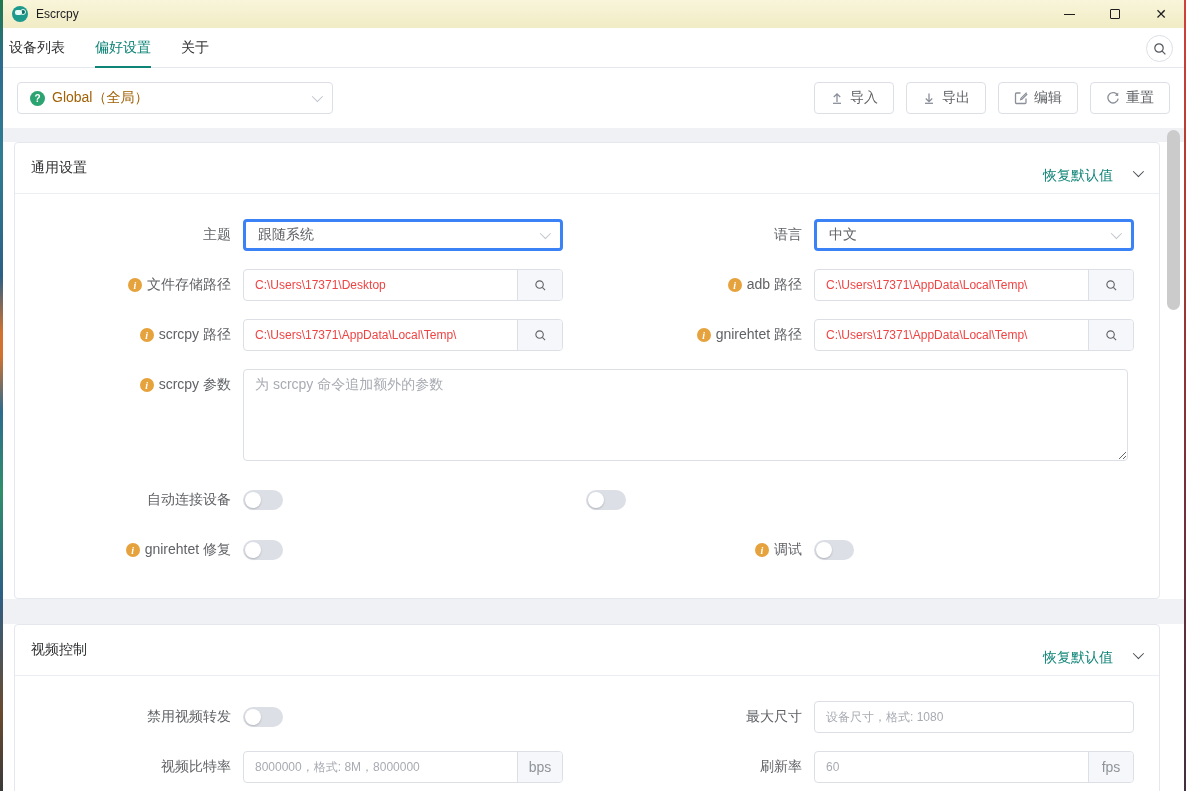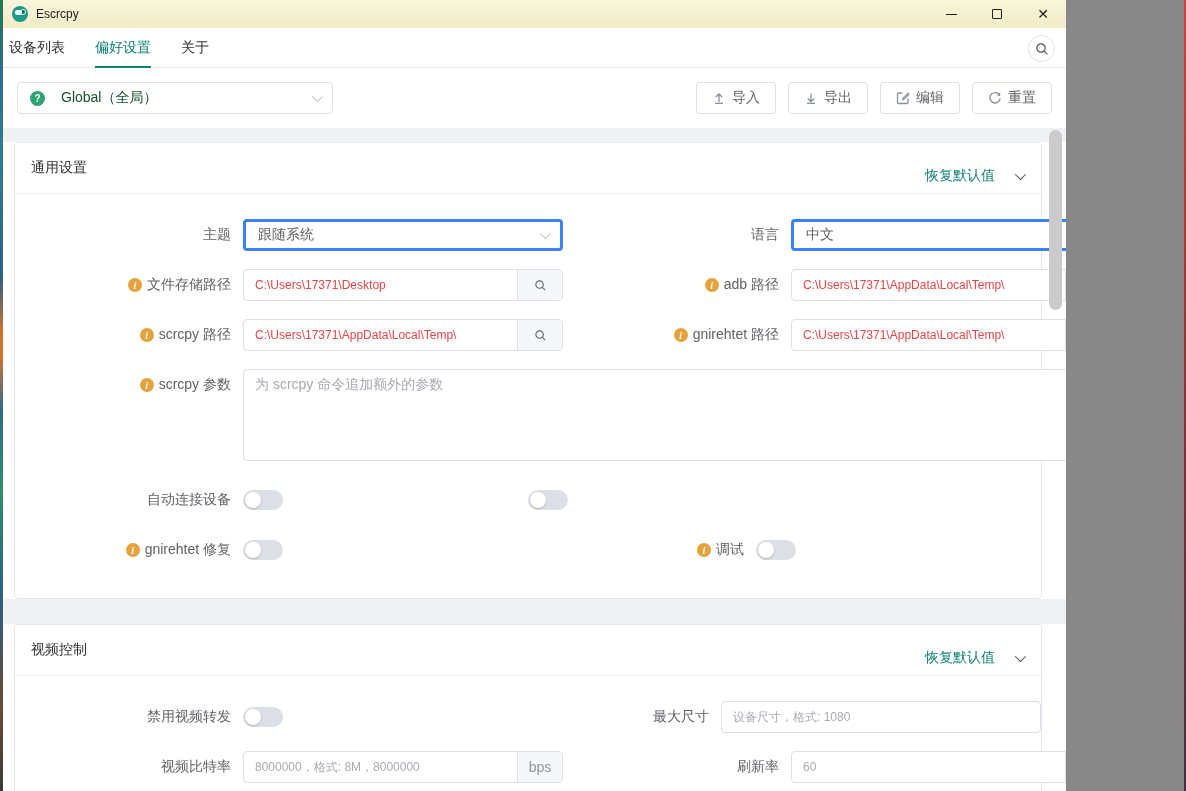--- a/index.html
+++ b/index.html
@@ -4,21 +4,21 @@
 <style>
   * { box-sizing: border-box; margin: 0; padding: 0; }
   html,body { width:1186px; height:791px; overflow:hidden; }
   body { font-family:"Liberation Sans", sans-serif; background:#888; position:relative; }
 
   .edge-left { position:absolute; left:0; top:0; width:3px; height:791px; z-index:0;
     background:linear-gradient(180deg,#1f7a4d 0%,#2d6b8f 8%,#2f7d93 20%,#2d5f86 35%,#d1722e 42%,#d1722e 45%,#2d6b8f 52%,#2f8f6a 62%,#2d5f86 75%,#6a4a2e 90%,#3a3a3a 100%); }
   .edge-right { position:absolute; right:0; top:0; width:2px; height:791px; z-index:0;
     background:linear-gradient(180deg,#d0413a 0%,#a93a30 30%,#7a2f3a 60%,#403040 100%); }
 
-  .window { position:absolute; left:3px; top:0; width:1063px; height:791px; background:#fff; z-index:1; display:flex; flex-direction:column; }
+  .window { position:absolute; left:3px; top:0; width:1181px; height:791px; background:#fff; z-index:1; display:flex; flex-direction:column; }
 
   
   .titlebar { height:28px; flex:0 0 28px; background:linear-gradient(180deg,#f8f5da,#f1ecc5); display:flex; align-items:center; padding-left:9px; }
   .app-icon { width:16px; height:16px; border-radius:50%; background:#1d9a8c; position:relative; flex:0 0 16px; }
   .app-icon::after { content:""; position:absolute; left:3px; top:4px; width:7px; height:5px; border-radius:2px; background:#eafaf6; }
   .app-icon::before { content:""; position:absolute; right:2px; top:3px; width:4px; height:4px; border-radius:50%; background:#0e6e63; border:1px solid #eafaf6; }
   .app-title { font-size:12px; color:#1d1d1f; margin-left:8px; }
   .win-controls { margin-left:auto; display:flex; height:100%; }
   .win-btn { width:46px; height:100%; border:none; background:transparent; display:flex; align-items:center; justify-content:center; color:#1d1d1f; cursor:pointer; }
   .glyph-min { width:11px; height:1px; background:#1d1d1f; display:inline-block; }
@@ -29,35 +29,35 @@
   .tabbar { height:40px; flex:0 0 40px; display:flex; align-items:stretch; padding:0 6px; border-bottom:1px solid #e4e7ed; position:relative; background:#fff; }
   .tab { display:flex; align-items:center; margin-right:30px; font-size:14px; color:#303133; position:relative; cursor:pointer; }
   .tab.active { color:#0e8477; }
   .tab.active::after { content:""; position:absolute; left:0; right:0; bottom:-1px; height:2px; background:#0e8477; }
   .search-fab { position:absolute; right:11px; top:7px; width:27px; height:27px; border-radius:50%; border:1px solid #dcdfe6; background:#fff; display:flex; align-items:center; justify-content:center; cursor:pointer; }
 
   
   .toolbar { height:60px; flex:0 0 60px; display:flex; align-items:center; padding:0 14px; background:#fff; }
   .scope-select { width:316px; height:32px; border:1px solid #dcdfe6; border-radius:4px; display:flex; align-items:center; padding:0 12px; cursor:pointer; background:#fff; }
   .scope-icon { width:15px; height:15px; border-radius:50%; background:#2ba471; color:#fff; font-size:10px; font-weight:bold; display:flex; align-items:center; justify-content:center; flex:0 0 15px; }
-  .scope-text { font-size:14px; color:#14532d; margin-left:16px; }
+  .scope-text { font-size:14px; color:#a16207; margin-left:7px; }
   .chev { width:8px; height:8px; border-right:1.4px solid currentColor; border-bottom:1.4px solid currentColor; transform:rotate(45deg) translateY(-2px); display:inline-block; }
   .scope-select .chev { margin-left:auto; color:#c0c4cc; }
   .toolbar-spacer { flex:1; }
   .tbtn { height:32px; border:1px solid #dcdfe6; border-radius:4px; background:#fff; display:flex; align-items:center; gap:6px; padding:12px 15px; font-size:14px; color:#606266; margin-left:12px; cursor:pointer; font-family:inherit; }
   .tbtn svg { display:block; }
 
   
   .content { flex:1; background:#fff; overflow:hidden; position:relative; }
   .gap-strip { height:14px; background:#f0f1f4; }
   .gap-strip.mid { height:25px; }
   .card { margin:0 24px 0 11px; background:#fff; border:1px solid #e4e7ed; border-radius:4px; }
   .card-header { height:51px; display:flex; align-items:center; padding:0 16px; border-bottom:1px solid #ebeef5; }
   .card-title { font-size:14px; color:#303133; }
-  .card-header-right { margin-left:auto; display:flex; align-items:center; gap:18px;margin-top:16px; }
+  .card-header-right { margin-left:auto; display:flex; gap:18px;margin-top:16px; }
   .restore-link { font-size:14px; color:#0e8477; cursor:pointer; }
   .collapse-chev { color:#4a4d52; cursor:pointer; display:inline-flex; padding:2px; }
   .card-body { padding:25px 0 38px 0; }
 
   .form-row { display:flex; margin-bottom:18px; }
   .form-row.toggles { margin-bottom:30px; }
   .form-row.last { margin-bottom:0; }
   .form-item { display:flex; align-items:center; width:571px; }
   .form-item.full { width:100%; align-items:flex-start; }
   .f-label { width:228px; flex:0 0 228px; display:flex; align-items:center; justify-content:flex-end; gap:5px; padding-right:12px; font-size:14px; color:#606266; }

